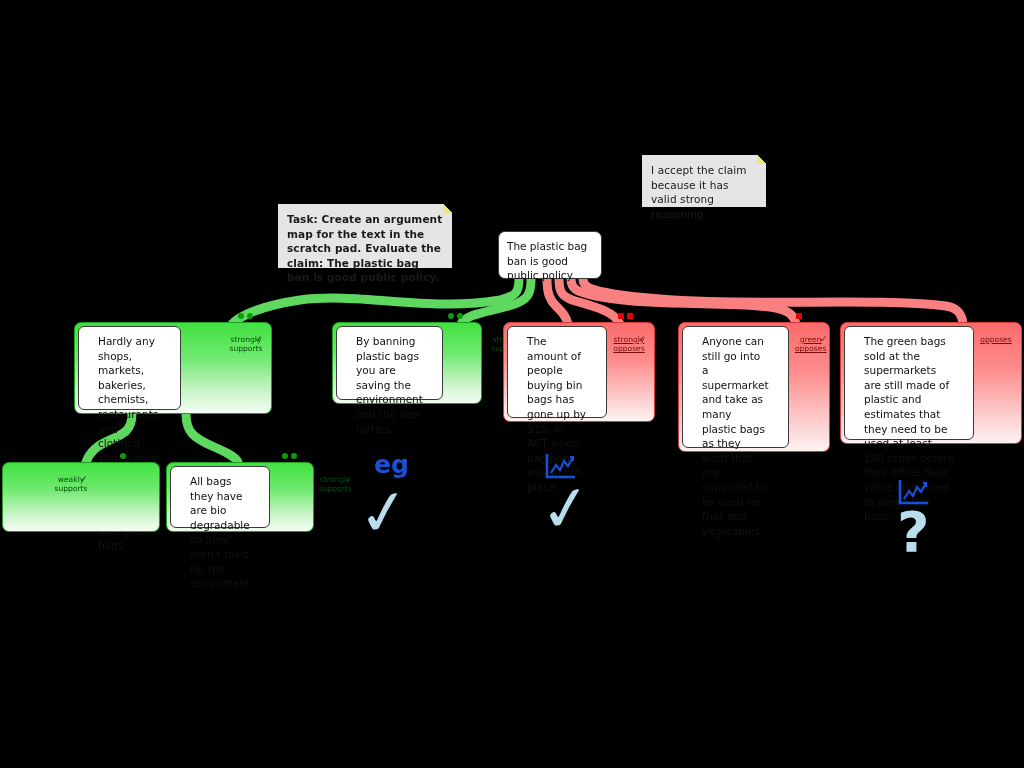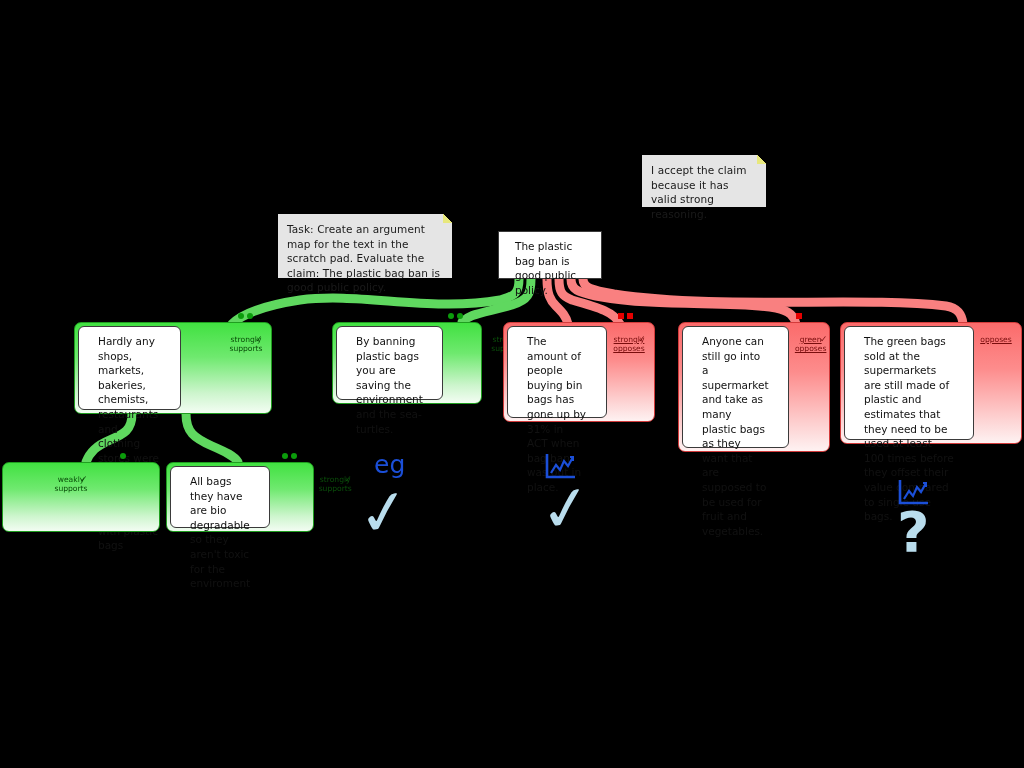--- a/index.html
+++ b/index.html
@@ -12,22 +12,22 @@
   
   .note{position:absolute;background:#e5e5e5;color:#1a1a1a;
         font-family:"DejaVu Sans","Liberation Sans",sans-serif;
         font-size:10.5px;line-height:14.5px;padding:8px 9px 7px 9px;
         box-sizing:border-box;letter-spacing:.1px;}
   .note .fold{position:absolute;right:0;top:0;width:9px;height:9px;
         background:linear-gradient(225deg,#000 0 48%,#e8e87d 48% 100%);}
 
   
   .claim{position:absolute;background:#fff;color:#111;
-         border:1px solid #3a3a3a;border-radius:0;
-         font-size:10.5px;line-height:14.5px;padding:7px 16px;
+         border:1px solid #3a3a3a;border-radius:7px;
+         font-size:10.5px;line-height:14.5px;padding:7px 8px;
          box-sizing:border-box;}
 
   
   .card{position:absolute;box-sizing:border-box;border-radius:7px;
         padding:3px;display:flex;align-items:stretch;}
   .card.support{background:linear-gradient(to bottom,#41e141 0%,#6fe96f 38%,#cdf5cd 78%,#f3fdf3 100%);
                 border:1px solid #1f9e1f;}
   .card.oppose{background:linear-gradient(to bottom,#fb6b6b 0%,#fd8c8c 38%,#fdcfcf 78%,#fef2f2 100%);
                border:1px solid #d33b3b;}
   .card .body{flex:1 1 auto;background:#fff;border:1px solid #3a3a3a;
@@ -41,21 +41,21 @@
   .tag .tick{position:absolute;font-size:9px;line-height:9px;}
 
   
   .dots{position:absolute;display:flex;gap:3px;}
   .dots i{display:block;width:6px;height:6px;}
   .dots.green i{background:#0b9c0b;border-radius:50%;}
   .dots.red i{background:#e60000;border-radius:0;}
 
   
   .glyph{position:absolute;}
-  .eg{color:#1b4fd8;font-weight:normal;font-size:25px;line-height:25px;
+  .eg{color:#1b4fd8;font-weight:bold;font-size:25px;line-height:25px;
       font-family:"DejaVu Sans","Liberation Sans",sans-serif;}
   .bigtick{color:#b9dded;font-size:62px;line-height:62px;
            font-family:"DejaVu Sans",sans-serif;
            transform:rotate(-8deg);display:block;}
   .bigq{color:#b9dded;font-size:56px;line-height:56px;font-weight:bold;
         font-family:"DejaVu Sans",sans-serif;display:block;}
 </style>
 </head>
 <body>
 
@@ -76,21 +76,21 @@
 
       <g stroke="#f98080" stroke-width="9">
         <path d="M547,279 C547,294 550,300 556,306 C562,312 566,316 568,324"></path>
         <path d="M559,279 C559,292 562,296 572,300 C600,308 614,312 620,324"></path>
         <path d="M571,279 C571,290 578,292 596,296 C660,308 730,300 776,308 C790,311 794,316 796,324"></path>
         <path d="M583,279 C583,288 592,290 614,294 C720,310 860,296 946,306 C958,308 962,314 963,324"></path>
       </g>
     </g>
   </svg>
 
-  <div class="note" style="left:278px;top:214px;width:174px;height:64px;">
+  <div class="note" style="left:278px;top:204px;width:174px;height:64px;font-weight:bold;">
     <span class="fold"></span>
     <span>Task: Create an argument map for the text in the scratch pad. Evaluate the claim: The plastic bag ban is good public policy.</span>
   </div>
 
   <div class="note" style="left:642px;top:155px;width:124px;height:52px;">
     <span class="fold"></span>
     <span>I accept the claim because it has valid strong reasoning.</span>
   </div>
 
   <div class="claim" style="left:498px;top:231px;width:104px;height:48px;">

